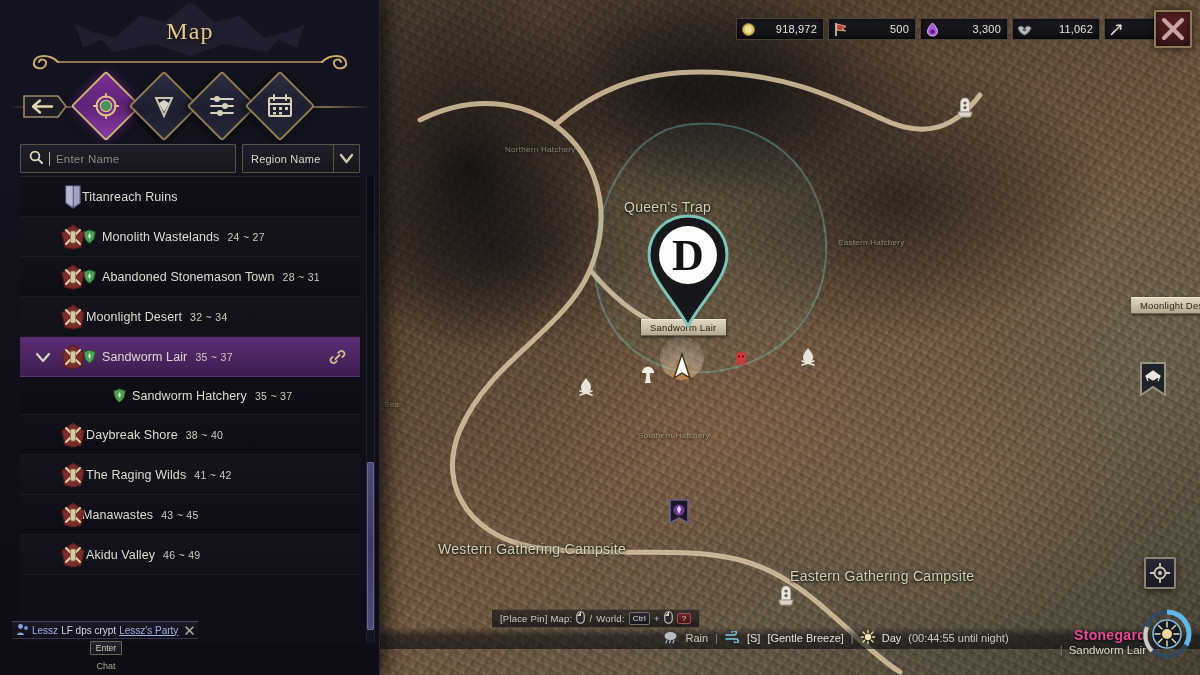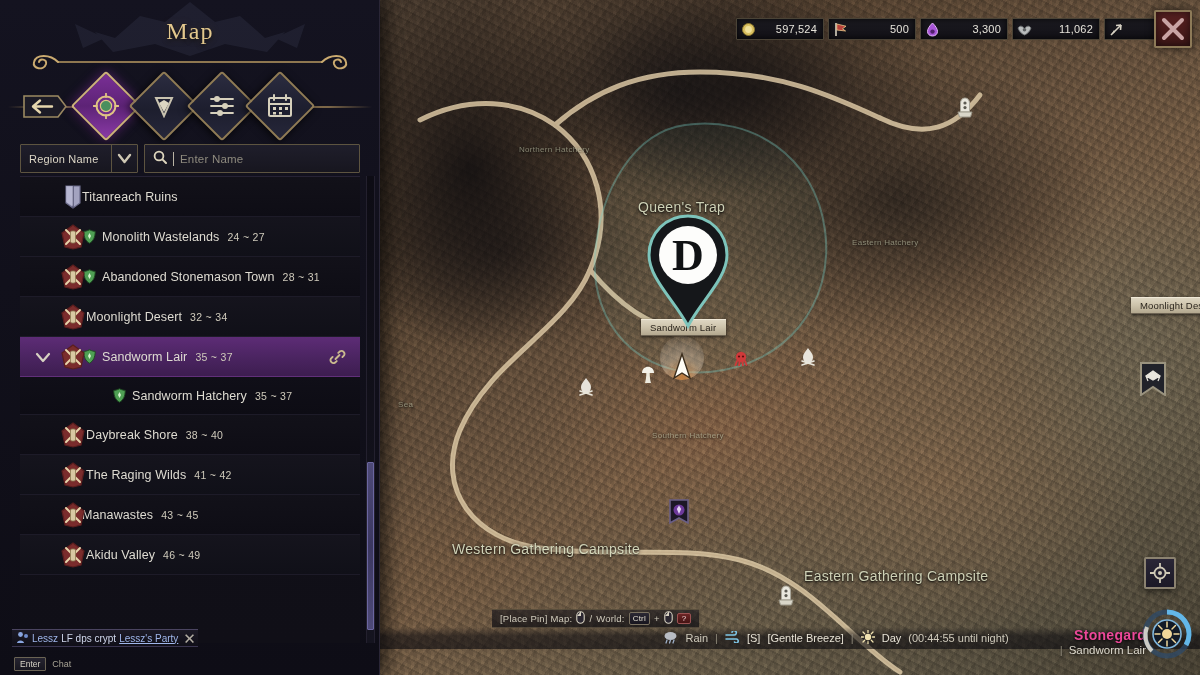--- a/index.html
+++ b/index.html
@@ -34,21 +34,21 @@
     background:radial-gradient(ellipse 200px 250px at 90px 170px, rgba(14,12,14,.82), rgba(14,12,14,0) 72%); }
   #map-dark-t { position:absolute; left:140px; top:-30px; width:480px; height:300px;
     background:radial-gradient(ellipse 260px 150px at 230px 120px, rgba(18,15,16,.7), rgba(18,15,16,0) 72%); }
 
   .road { position:absolute; border:0; background:none; }
 
   
   .map-label {
     position:absolute; color:#cfd3b4; font-size:9px; letter-spacing:.3px;
     text-shadow:0 1px 2px rgba(0,0,0,.95), 0 0 4px rgba(0,0,0,.8);
-    white-space:nowrap; pointer-events:none; opacity:.92;margin-left:14px;
+    white-space:nowrap; pointer-events:none; opacity:.92;
   }
   .map-label.dim { color:#b9bda2; opacity:.62; font-size:8px; }
   .map-label.big { font-size:14px; color:#d8dcc0; }
 
   
   .poi { position:absolute; pointer-events:auto; }
 
   
   .name-plate {
     position:absolute; display:flex; align-items:center; justify-content:center;
@@ -183,21 +183,21 @@
   #chat-line {
     display:flex; align-items:center; gap:3px; height:18px; padding:0 4px;
     background:linear-gradient(180deg, rgba(30,28,40,.82), rgba(16,15,24,.88));
     border-top:1px solid #4a4460; border-bottom:1px solid #3a3550;
     font-size:10px; white-space:nowrap; overflow:hidden;
   }
   #chat-name { color:#9fb6ea; }
   #chat-msg { color:#cfd6ea; }
   #chat-party { color:#9fb6ea; text-decoration:underline; }
   #chat-x { color:#cfcabb; font-size:15px; line-height:1; margin-left:2px; opacity:.85; }
-  #chat-bottom { display:flex; align-items:center; gap:6px; margin-top:10px; padding-left:2px; }
+  #chat-bottom { display:flex; align-items:center; gap:6px; margin-top:2px; padding-left:2px;flex-direction:column; }
   #chat-enter {
     font-size:8.5px; color:#d6d2c6; border:1px solid #6a6354; padding:1px 5px; border-radius:1px;
     background:linear-gradient(180deg,#262430,#17161f);
   }
   #chat-label { font-size:9px; color:#a6a293; }
 
   
   #pin-hint {
     position:absolute; left:492px; bottom:47px; height:19px; display:flex; align-items:center; gap:4px;
     padding:0 8px; background:linear-gradient(180deg, rgba(26,24,30,.62), rgba(12,11,16,.72));
@@ -369,21 +369,21 @@
       <path d="M10 0 V4 M10 16 V20 M0 10 H4 M16 10 H20" stroke="#cfc9b6" stroke-width="1.8"></path>
     </svg>
   </div>
 
   <div id="currency-bar">
       <div class="cur">
         <svg width="15" height="15" viewBox="0 0 15 15" class="cur-ico">
           <circle cx="7.5" cy="7.5" r="6" fill="#d9c061" stroke="#8f7a2e" stroke-width="1"></circle>
           <circle cx="7.5" cy="7.5" r="3.4" fill="#efe09a"></circle>
         </svg>
-        <span class="cval">597,524</span>
+        <span class="cval">918,972</span>
       </div>
       <div class="cur">
         <svg width="15" height="15" viewBox="0 0 15 15" class="cur-ico">
           <path d="M3 1 V14" stroke="#d8d2c0" stroke-width="1.6"></path>
           <path d="M3.8 2 L13 4.2 L9.5 6.8 L12.6 9 L3.8 8 Z" fill="#b8403a" stroke="#e8c98a" stroke-width=".8"></path>
         </svg>
         <span class="cval">500</span>
       </div>
       <div class="cur">
         <svg width="15" height="15" viewBox="0 0 15 15" class="cur-ico">
@@ -485,37 +485,37 @@
                 <rect x="18" y="13" width="3" height="3"></rect>
                 <rect x="6" y="18" width="3" height="2.5"></rect>
                 <rect x="12" y="18" width="3" height="2.5"></rect>
               </g>
           </svg>
         </span>
       </div>
     </div>
 
     <div id="search-row">
+      <div id="search-box">
+        <span>
+          <svg width="14" height="14" viewBox="0 0 14 14">
+              <circle cx="6" cy="6" r="4.4" fill="none" stroke="#ddd5bd" stroke-width="1.8"></circle>
+              <path d="M9.4 9.4 L13 13" stroke="#ddd5bd" stroke-width="2" stroke-linecap="round"></path>
+            </svg>
+        </span>
+        <span id="search-caret"></span>
+        <span id="search-ph">Enter Name</span>
+      </div>
       <div id="region-select">
         <span>Region Name</span>
         <span id="region-caret">
           <svg width="15" height="11" viewBox="0 0 15 11">
               <path d="M2 2 L7.5 9 L13 2" fill="none" stroke="#cfc8b4" stroke-width="2.4" stroke-linecap="round" stroke-linejoin="round"></path>
             </svg>
         </span>
-      </div>
-      <div id="search-box">
-        <span>
-          <svg width="14" height="14" viewBox="0 0 14 14">
-              <circle cx="6" cy="6" r="4.4" fill="none" stroke="#ddd5bd" stroke-width="1.8"></circle>
-              <path d="M9.4 9.4 L13 13" stroke="#ddd5bd" stroke-width="2" stroke-linecap="round"></path>
-            </svg>
-        </span>
-        <span id="search-caret"></span>
-        <span id="search-ph">Enter Name</span>
       </div>
     </div>
 
     <div id="list">
         <div class="row alt">
           <svg width="26" height="26" viewBox="0 0 26 26" class="ricon">
             <path d="M6 2 H20 V19 L13 24 L6 19 Z" fill="#a3a3c0" stroke="#6b6b8a" stroke-width="1.2"></path>
             <path d="M13 2 V24" stroke="#50506e" stroke-width="1.4"></path>
             <path d="M6 2 H13 V22 L6 18 Z" fill="#c9c9e0" opacity=".55"></path>
           </svg>

